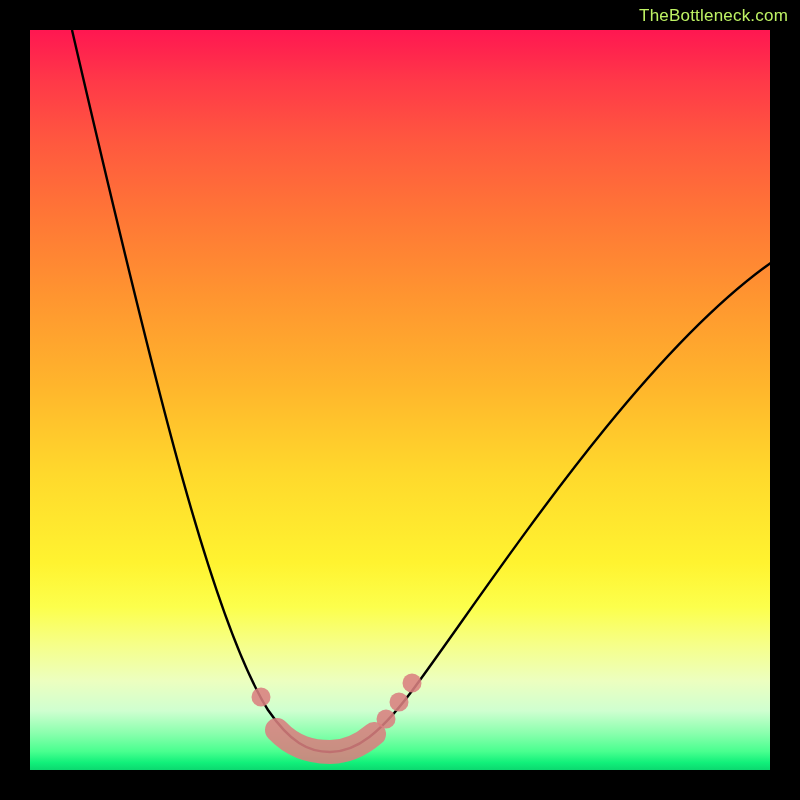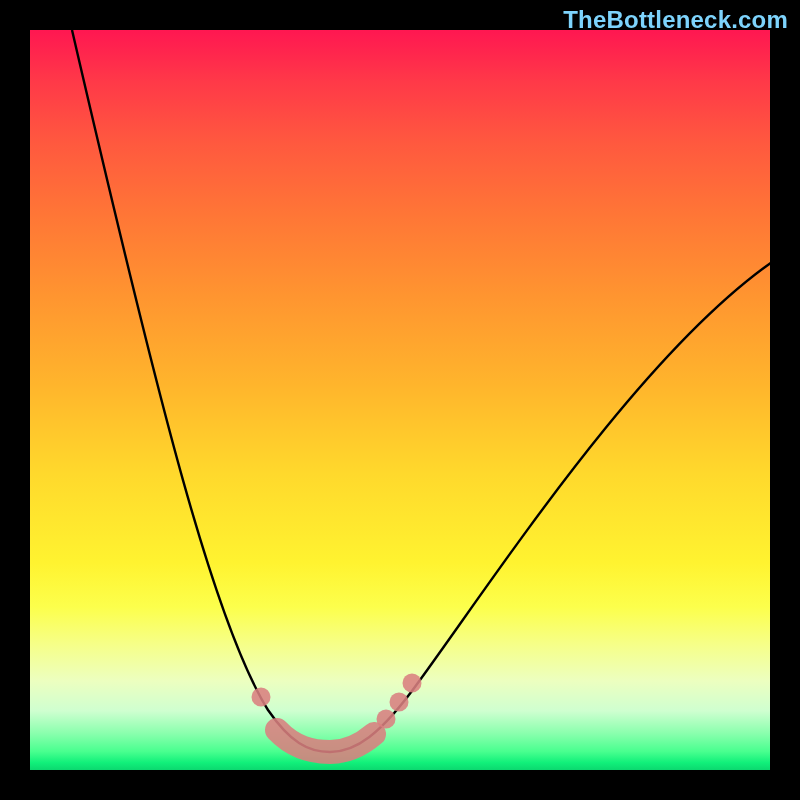--- a/index.html
+++ b/index.html
@@ -10,23 +10,23 @@
     position: absolute;
     left: 0; top: 0;
     width: 800px; height: 800px;
     background: #000;
   }
 
   .watermark {
     position: absolute;
     top: 6px;
     right: 12px;
-    font-size: 24px;
-    font-weight: 700;
-    color: #7dd3fc;
+    font-size: 17px;
+    font-weight: 400;
+    color: #bef264;
     letter-spacing: 0.2px;
     z-index: 10;
   }
 
   .plot {
     position: absolute;
     left: 30px;
     top: 30px;
     width: 740px;
     height: 740px;

